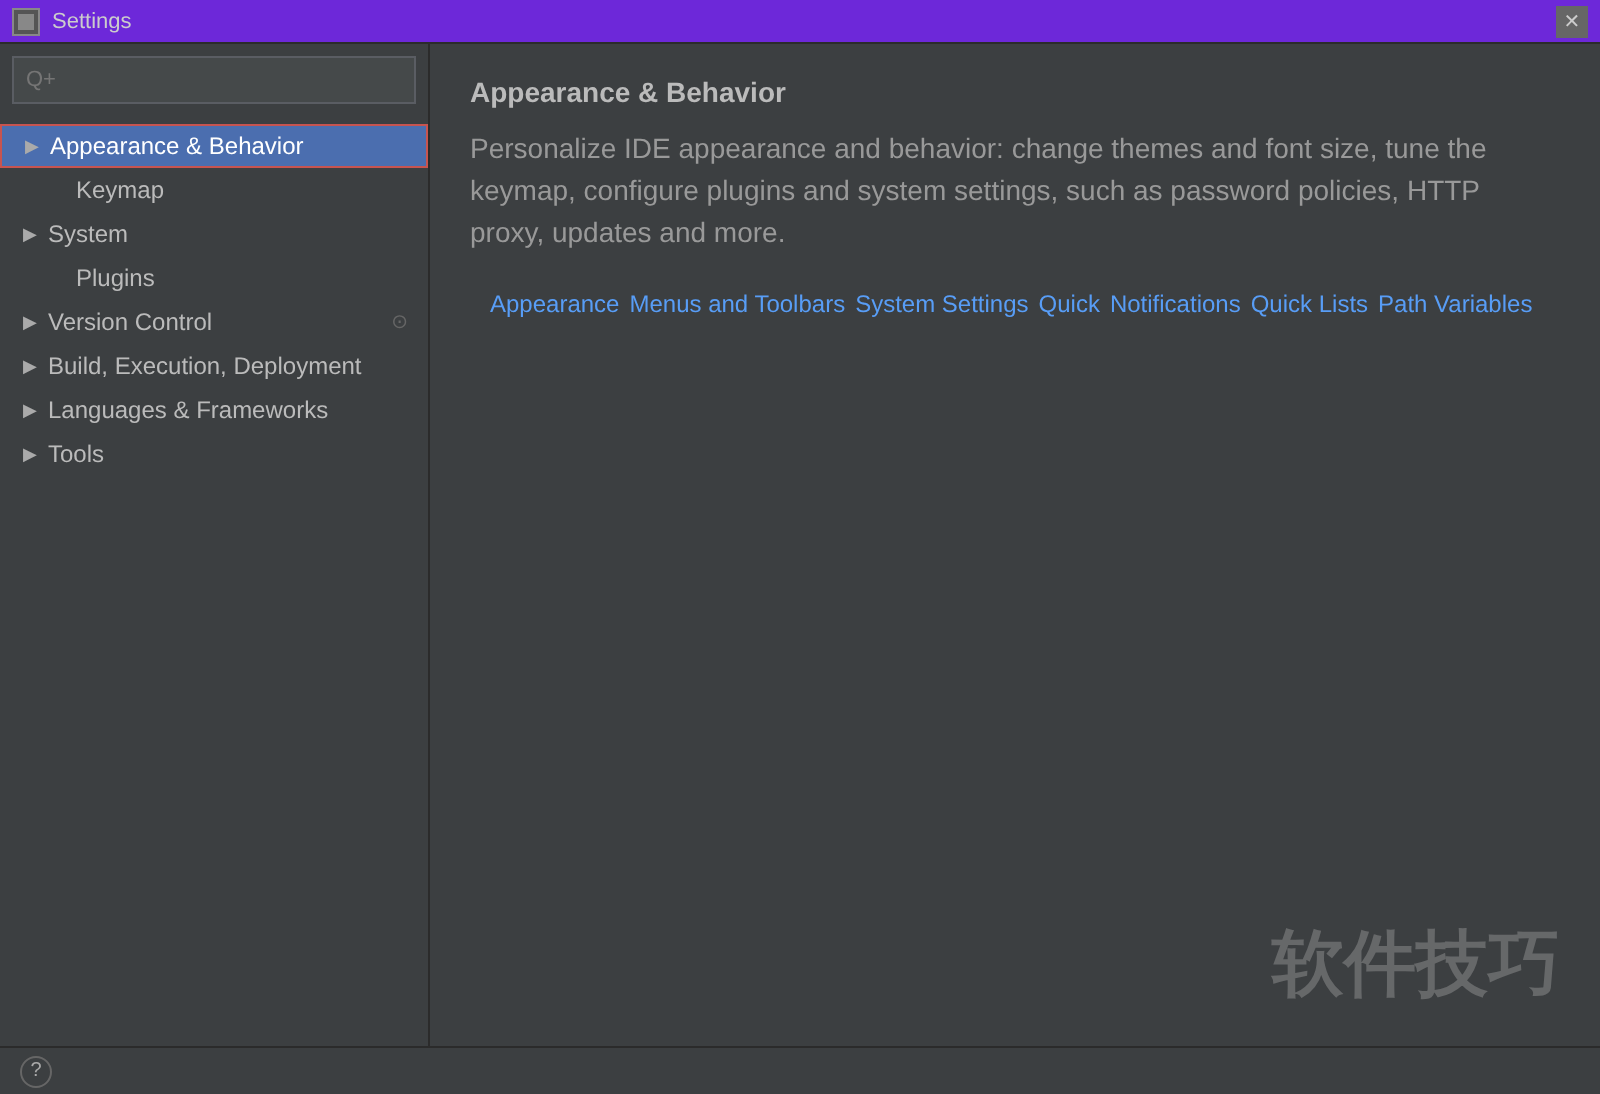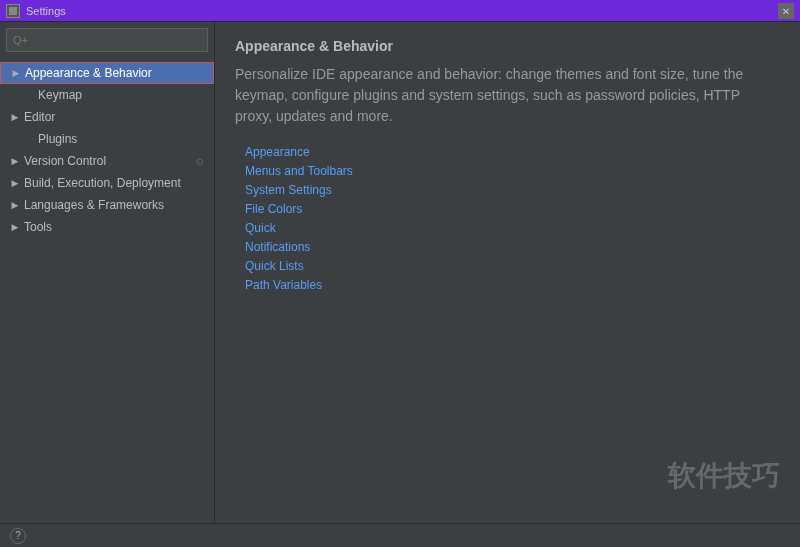--- a/index.html
+++ b/index.html
@@ -150,23 +150,24 @@
     .content-description {
       font-size: 14px;
       color: #999999;
       line-height: 1.5;
       margin-bottom: 18px;
       max-width: 560px;
     }
 
     .content-links {
       display: flex;
-      flex-direction: column;
+      flex-direction: row;
       gap: 5px;
       padding-left: 10px;
+      text-align: center;
     }
 
     .content-link {
       color: #589df6;
       font-size: 12px;
       cursor: pointer;
       text-decoration: none;
     }
 
     
@@ -186,23 +187,23 @@
       border-radius: 50%;
       display: flex; align-items: center; justify-content: center;
       font-size: 10px;
       color: #aaa;
       cursor: pointer;
     }
 
     
     .watermark {
       position: fixed;
-      bottom: 52px;
+      bottom: 40px;
       right: 20px;
-      font-size: 28px;
+      font-size: 36px;
       color: rgba(180, 180, 180, 0.35);
       pointer-events: none;
       font-weight: bold;
     }
   </style>
 </head>
 <body>
 
 <div class="title-bar">
   <div class="title-bar-icon">
@@ -229,21 +230,21 @@
         <span class="nav-label">Appearance &amp; Behavior</span>
       </div>
 
       <div class="nav-item nav-item-child">
         <div class="nav-arrow"></div>
         <span class="nav-label">Keymap</span>
       </div>
 
       <div class="nav-item">
         <div class="nav-arrow collapsed"></div>
-        <span class="nav-label">Editor</span>
+        <span class="nav-label">System</span>
       </div>
 
       <div class="nav-item nav-item-child">
         <div class="nav-arrow"></div>
         <span class="nav-label">Plugins</span>
       </div>
 
       <div class="nav-item">
         <div class="nav-arrow collapsed"></div>
         <span class="nav-label">Version Control</span>
@@ -269,21 +270,20 @@
   </div>
 
   <div class="content-area">
     <div class="content-title">Appearance &amp; Behavior</div>
     <div class="content-description">Personalize IDE appearance and behavior: change themes and font size, tune the keymap, configure plugins and system settings, such as password policies, HTTP proxy, updates and more.</div>
 
     <div class="content-links">
       <a class="content-link">Appearance</a>
       <a class="content-link">Menus and Toolbars</a>
       <a class="content-link">System Settings</a>
-      <a class="content-link">File Colors</a>
       <a class="content-link">Quick</a>
       <a class="content-link">Notifications</a>
       <a class="content-link">Quick Lists</a>
       <a class="content-link">Path Variables</a>
     </div>
   </div>
 
 </div>
 
 <div class="bottom-bar">

